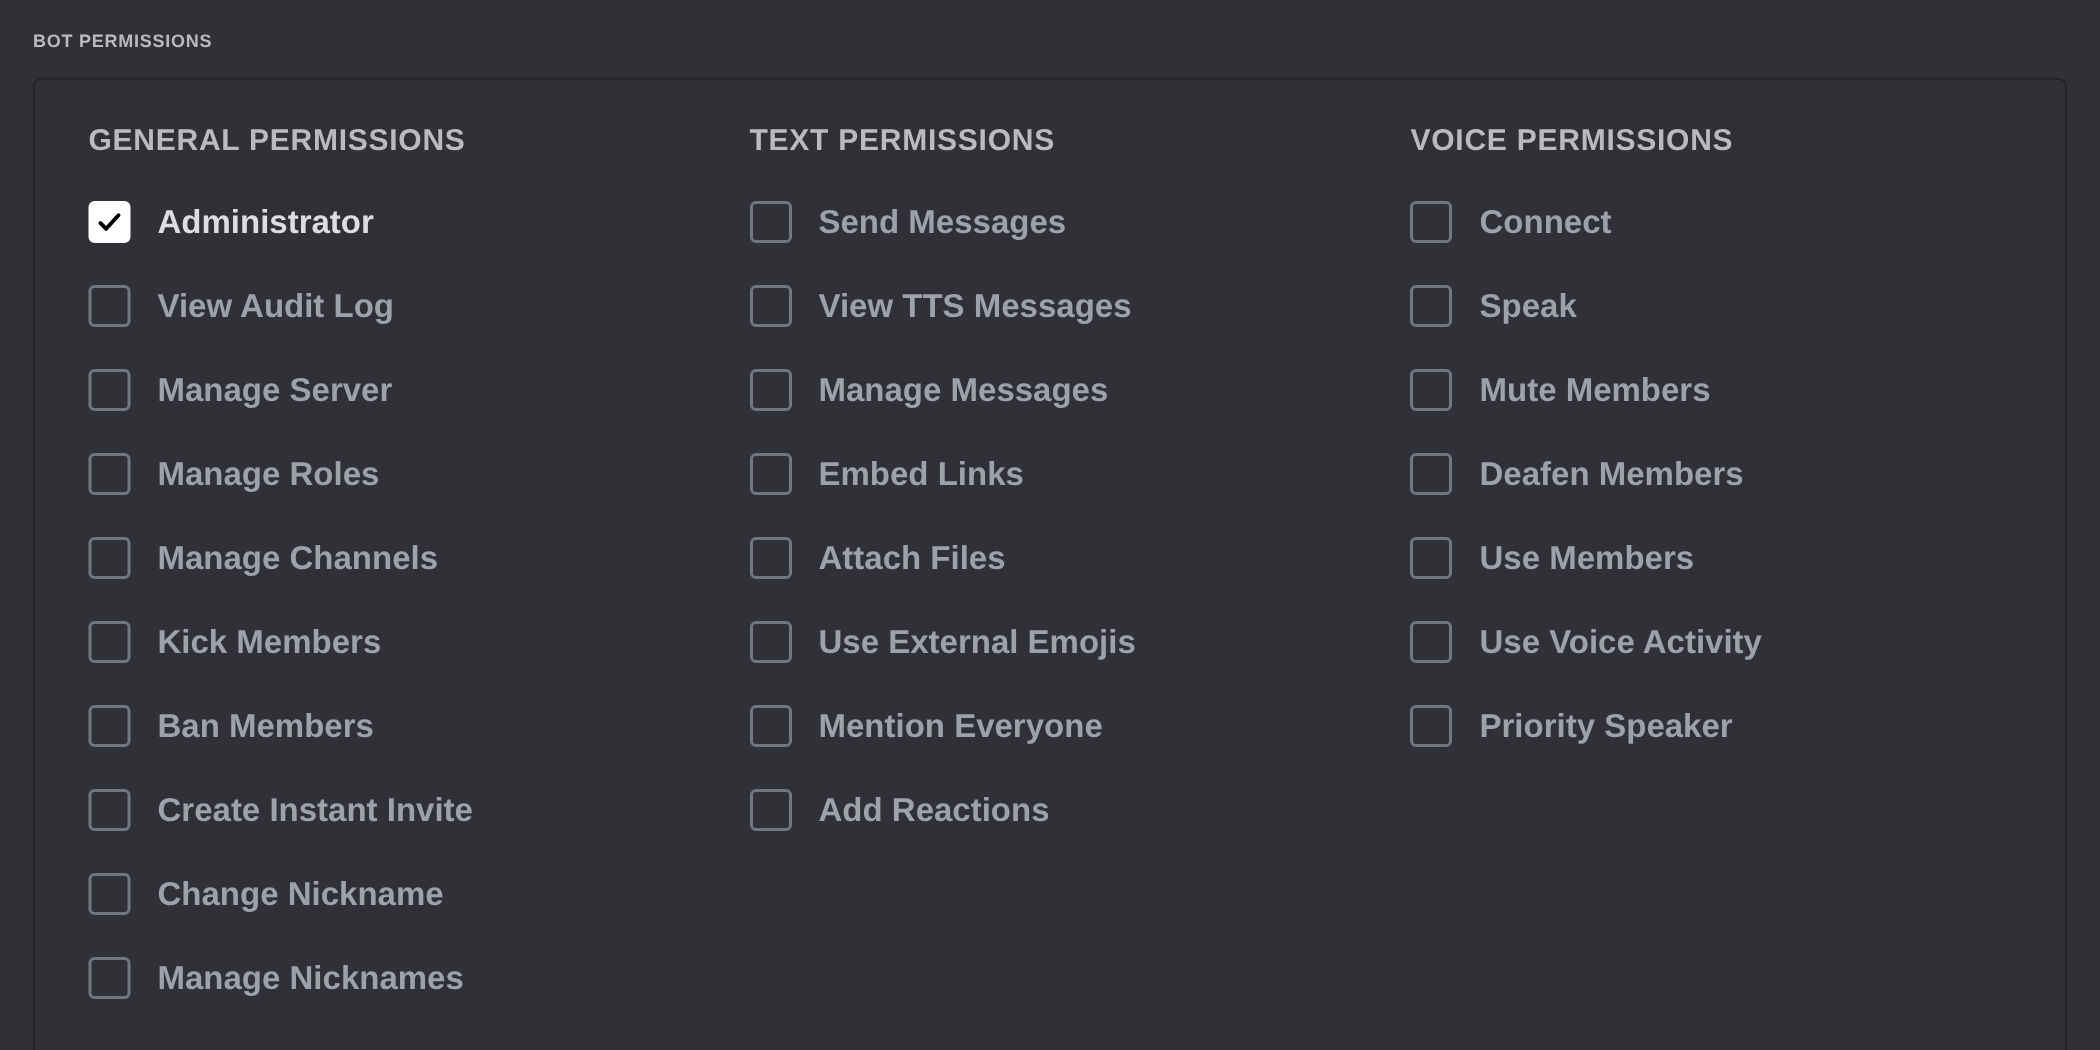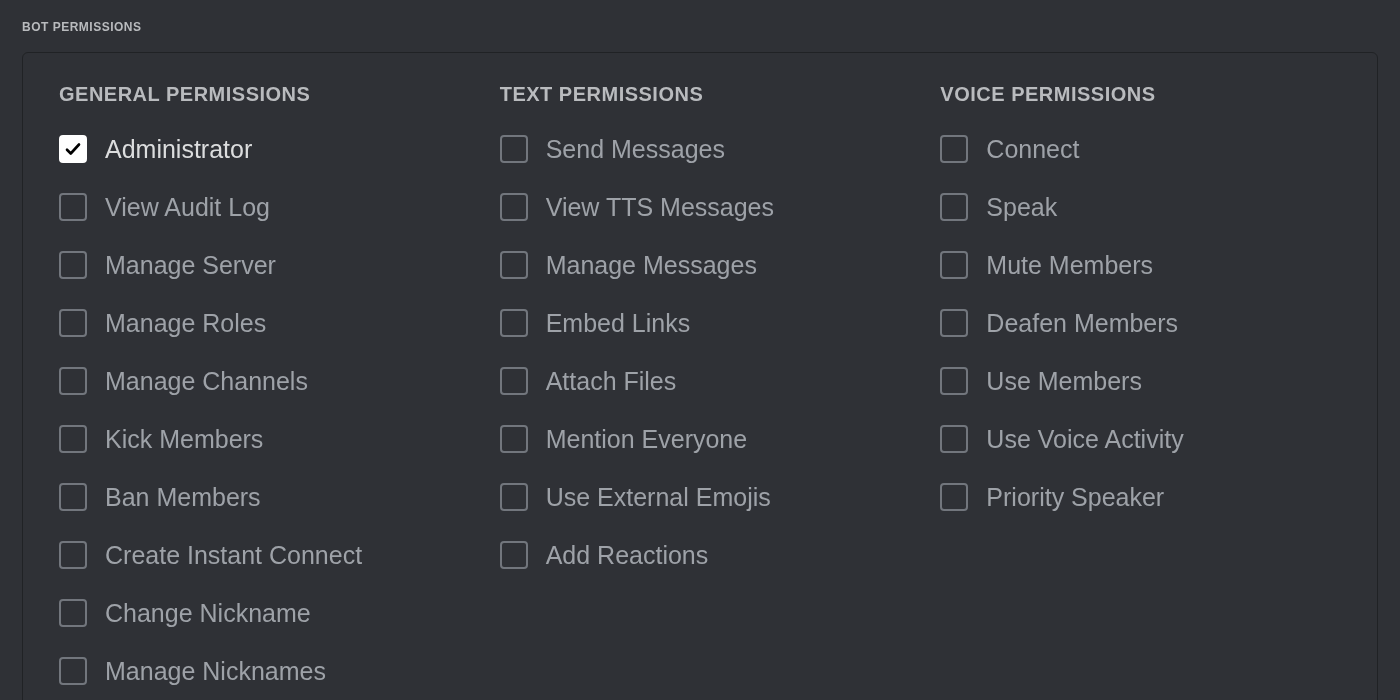--- a/index.html
+++ b/index.html
@@ -67,22 +67,22 @@
     .checkbox svg {
       display: none;
       width: 18px;
       height: 18px;
     }
     .checkbox.checked svg {
       display: block;
     }
     .perm-label {
       color: #9ea2a8;
-      font-size: 25px;
-      font-weight: 400;
+      font-size: 22px;
+      font-weight: 700;
       line-height: 1.2;
     }
     .perm-row.checked .perm-label {
       color: #dcddde;
     }
   </style>
 </head>
 <body>
 
 <div class="section-title">BOT PERMISSIONS</div>
@@ -118,21 +118,21 @@
         <div class="perm-row">
           <div class="checkbox"></div>
           <span class="perm-label">Kick Members</span>
         </div>
         <div class="perm-row">
           <div class="checkbox"></div>
           <span class="perm-label">Ban Members</span>
         </div>
         <div class="perm-row">
           <div class="checkbox"></div>
-          <span class="perm-label">Create Instant Connect</span>
+          <span class="perm-label">Create Instant Invite</span>
         </div>
         <div class="perm-row">
           <div class="checkbox"></div>
           <span class="perm-label">Change Nickname</span>
         </div>
         <div class="perm-row">
           <div class="checkbox"></div>
           <span class="perm-label">Manage Nicknames</span>
         </div>
       </div>
@@ -155,25 +155,25 @@
         <div class="perm-row">
           <div class="checkbox"></div>
           <span class="perm-label">Embed Links</span>
         </div>
         <div class="perm-row">
           <div class="checkbox"></div>
           <span class="perm-label">Attach Files</span>
         </div>
         <div class="perm-row">
           <div class="checkbox"></div>
+          <span class="perm-label">Use External Emojis</span>
+        </div>
+        <div class="perm-row">
+          <div class="checkbox"></div>
           <span class="perm-label">Mention Everyone</span>
-        </div>
-        <div class="perm-row">
-          <div class="checkbox"></div>
-          <span class="perm-label">Use External Emojis</span>
         </div>
         <div class="perm-row">
           <div class="checkbox"></div>
           <span class="perm-label">Add Reactions</span>
         </div>
       </div>
   </div>
   <div class="column">
     <div class="column-title">VOICE PERMISSIONS</div>
     <div id="col-2-rows">

